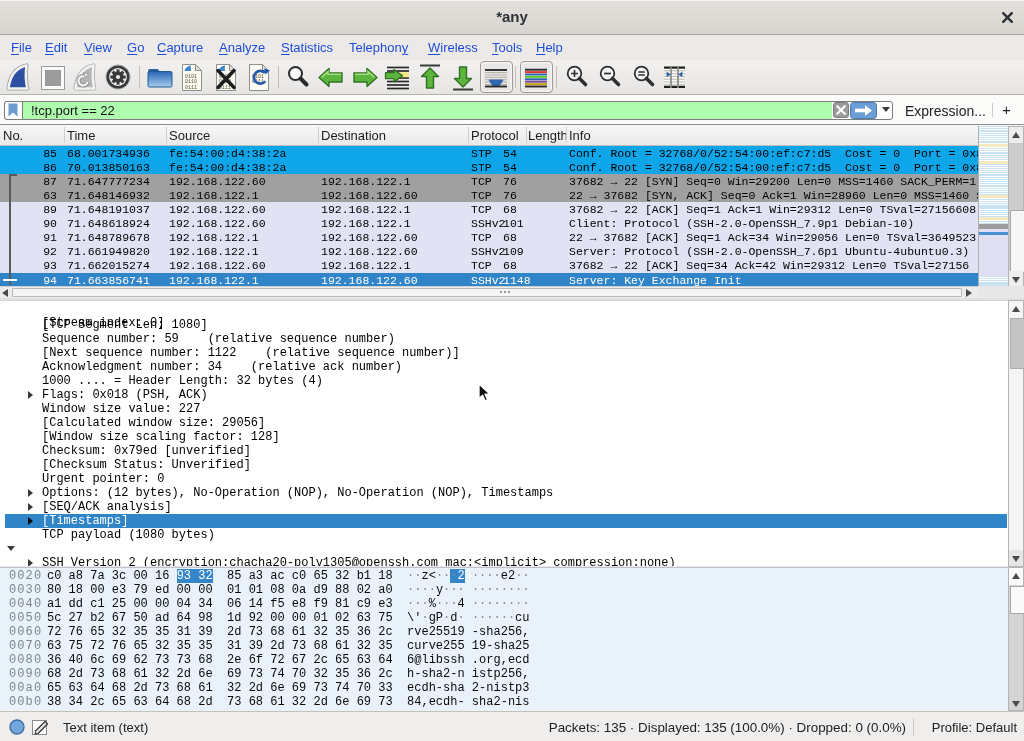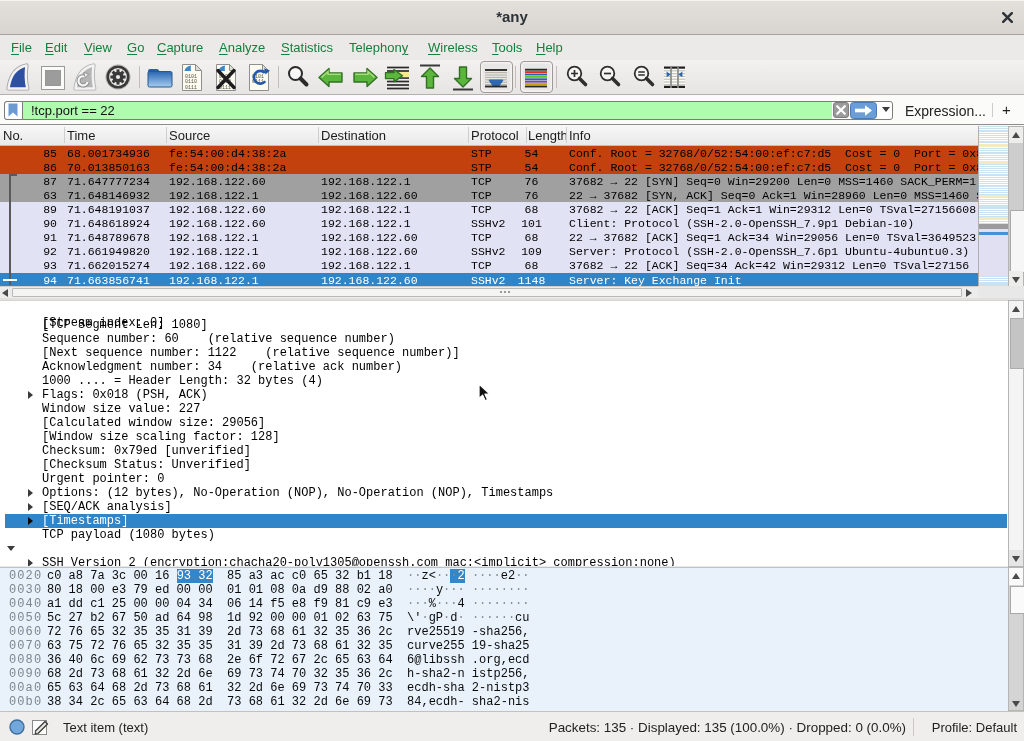--- a/index.html
+++ b/index.html
@@ -1,21 +1,21 @@
 <!DOCTYPE html>
 <html><head><meta charset="utf-8"><style>
 html,body{margin:0;padding:0;}
 body{width:1024px;height:741px;position:relative;overflow:hidden;background:#ebe9e7;font-family:"Liberation Sans",sans-serif;}
 .abs{position:absolute;}
 
 #title{left:0;top:0;width:1024px;height:35px;background:linear-gradient(#e3dfdb,#d8d4d0);border-bottom:1px solid #a6a19c;box-sizing:border-box;border-top:1px solid #f5f3f1;}
 #title .t{position:absolute;left:0;right:0;top:7px;text-align:center;font-size:15px;font-weight:bold;color:#2d3236;}
 #close{position:absolute;right:12px;top:9px;font-size:15px;font-weight:bold;color:#2d3236;}
 
-#menu{left:0;top:35px;width:1024px;height:25px;background:#eceae8;font-size:13px;color:#15803d;}
+#menu{left:0;top:35px;width:1024px;height:25px;background:#eceae8;font-size:13px;color:#1d4ed8;}
 #menu span{position:absolute;top:5px;}
 #menu u{text-decoration:underline;text-underline-offset:2px;}
 
 #toolbar{left:0;top:60px;width:1024px;height:35px;background:linear-gradient(#f2f1f0,#e7e5e3);border-bottom:1px solid #b5b1ad;box-sizing:border-box;}
 .sep{position:absolute;top:6px;width:1px;height:22px;background:#c2beba;}
 .tbtn{position:absolute;top:1px;width:28px;height:30px;border:1px solid #9e9a96;border-radius:4px;background:#e9e7e5;box-shadow:inset 0 0 0 1.5px #f4f3f2;}
 
 #fbar{left:0;top:95px;width:1024px;height:30px;background:#fbfbfa;border-bottom:1px solid #8e8e8e;box-sizing:border-box;}
 #finput{position:absolute;left:4px;top:6px;width:889px;height:19px;border:1px solid #7c7c7c;border-radius:3px;background:#fff;box-sizing:border-box;}#fgreen{position:absolute;left:22px;top:7px;width:810px;height:17px;background:#affcaf;}
 #fbook{position:absolute;left:4px;top:6px;width:19px;height:19px;background:#fff;border:1px solid #7c7c7c;border-radius:3px 0 0 3px;box-sizing:border-box;}
@@ -28,23 +28,23 @@
 #phead{position:absolute;left:0;top:0;width:1024px;height:21px;background:linear-gradient(#f8f8f8,#e9e9e9);border-bottom:1px solid #bebebe;box-sizing:border-box;font-size:13px;color:#1c1c1c;}
 #phead span{position:absolute;top:3px;}
 #phead i{position:absolute;top:2px;width:1px;height:16px;background:#cfcfcf;font-style:normal;}
 .prow{position:absolute;left:0;width:1010px;height:14.06px;font-size:11.5px;overflow:hidden;}
 .prow span{position:absolute;top:1px;white-space:pre;}
 .prow .c0{left:0;width:57px;text-align:right;}
 .prow .c1{left:67px;}
 .prow .c2{left:169px;}
 .prow .c3{left:321px;}
 .prow .c4{left:471px;}
-.prow .c5{left:503px;width:57px;text-align:center;}
+.prow .c5{left:503px;width:57px;text-align:left;}
 .prow .c6{left:569px;width:409px;overflow:hidden;}
-.rw{background:#c2410c;}
+.rw{background:#0ea5e9;}
 .rg{background:#a0a0a0;}
 .rl{background:#e2e2f5;}
 .rs{background:#3084c8;color:#fff;}
 </style></head><body>
 <style>
 .prow{font-family:"Liberation Mono",monospace;}
 #details{left:0;top:300px;width:1024px;height:266px;background:#fff;overflow:hidden;border-top:1px solid #d6d4d2;box-sizing:border-box;}
 .dline{position:absolute;left:0;width:1008px;height:14px;font-size:12px;font-family:"Liberation Mono",monospace;color:#000;white-space:pre;}
 .dline .tx{position:absolute;top:0px;}
 .dsel{position:absolute;left:5px;width:1002px;height:14px;background:#3084c8;}
@@ -406,21 +406,21 @@
 <div class="sbtri lf" style="left:2px;top:2px"></div>
 <div class="sbtri rt" style="left:966px;top:2px"></div>
 <div style="position:absolute;left:12px;top:1px;width:950px;height:9px;background:#f4f4f2;border:1px solid #b8b8b8;border-radius:1px;box-sizing:border-box"></div>
 <div style="position:absolute;left:500px;top:4px;width:2px;height:2px;background:#9a9a9a;box-shadow:4px 0 #9a9a9a,8px 0 #9a9a9a"></div>
 </div>
 <div class="abs" style="left:978px;top:286px;width:46px;height:12px;background:#e8e8e8"></div>
 <div class="abs" style="left:0;top:298px;width:1024px;height:2px;background:#e2e0de"></div>
 <div class="abs" id="details">
 <div class="dline" style="top:15px"><span class="tx" style="left:42px;">[Stream index: 0]</span></div>
 <div class="dline" style="top:17px"><span class="tx" style="left:42px;">[TCP Segment Len: 1080]</span></div>
-<div class="dline" style="top:31px"><span class="tx" style="left:42px;">Sequence number: 60    (relative sequence number)</span></div>
+<div class="dline" style="top:31px"><span class="tx" style="left:42px;">Sequence number: 59    (relative sequence number)</span></div>
 <div class="dline" style="top:45px"><span class="tx" style="left:42px;">[Next sequence number: 1122    (relative sequence number)]</span></div>
 <div class="dline" style="top:59px"><span class="tx" style="left:42px;">Acknowledgment number: 34    (relative ack number)</span></div>
 <div class="dline" style="top:73px"><span class="tx" style="left:42px;">1000 .... = Header Length: 32 bytes (4)</span></div>
 <div class="arr r" style="left:28px;top:90px;border-left-color:#3a3a3a"></div>
 <div class="dline" style="top:87px"><span class="tx" style="left:42px;font-family:Liberation Mono, monospace;">Flags: 0x018 (PSH, ACK)</span></div>
 <div class="dline" style="top:101px"><span class="tx" style="left:42px;">Window size value: 227</span></div>
 <div class="dline" style="top:115px"><span class="tx" style="left:42px;">[Calculated window size: 29056]</span></div>
 <div class="dline" style="top:129px"><span class="tx" style="left:42px;">[Window size scaling factor: 128]</span></div>
 <div class="dline" style="top:143px"><span class="tx" style="left:42px;">Checksum: 0x79ed [unverified]</span></div>
 <div class="dline" style="top:157px"><span class="tx" style="left:42px;">[Checksum Status: Unverified]</span></div>

